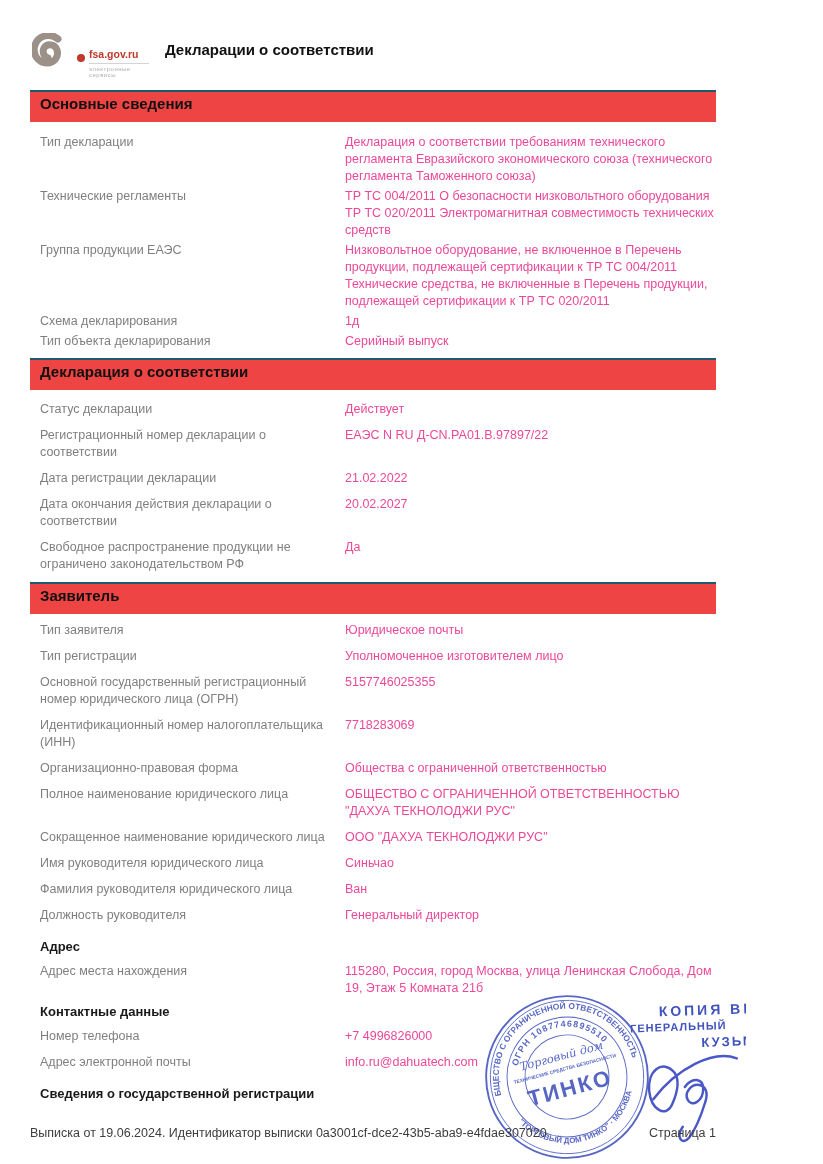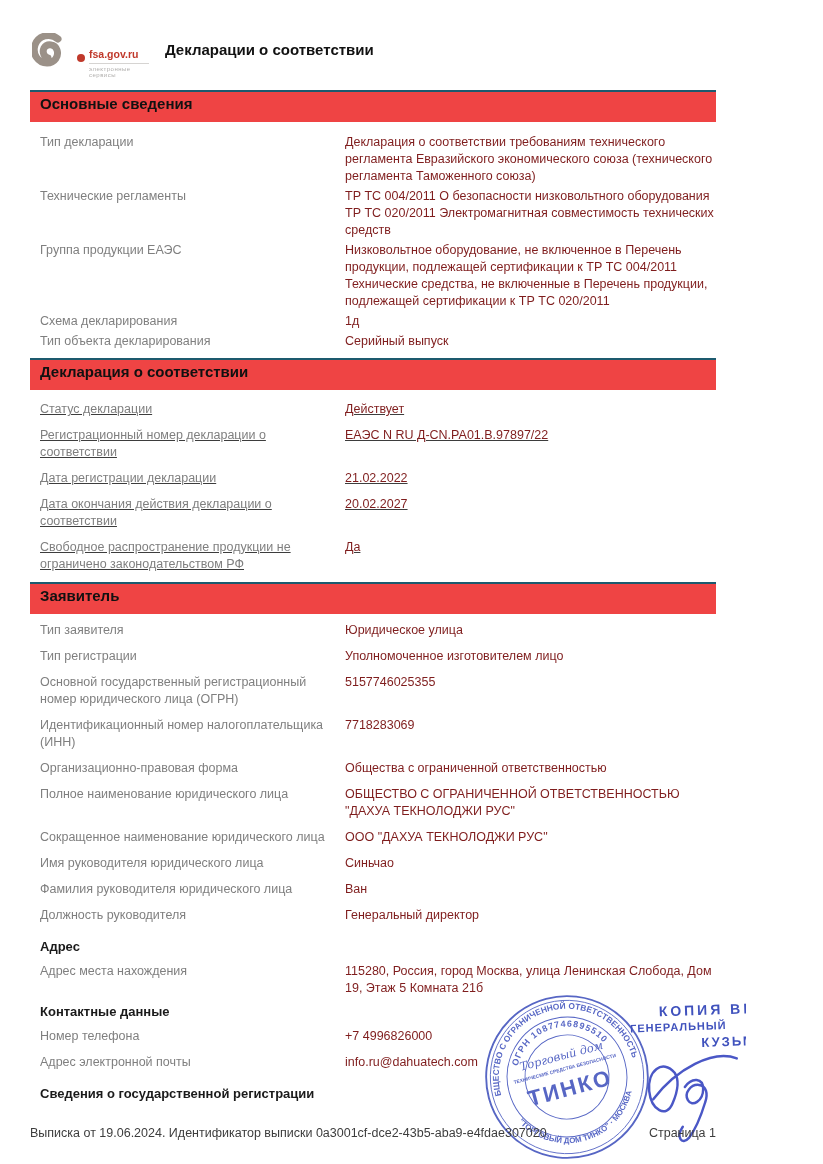--- a/index.html
+++ b/index.html
@@ -20,26 +20,26 @@
   .band{
     border-top:2.5px solid #1d5a6e;background:#ef4444;height:27px;
     font-size:15px;font-weight:bold;color:#111;
     padding:3px 10px 0 10px;box-sizing:content-box;
   }
   .b1{margin-top:10px;}
   .b2{margin-top:8px;}
   .b3{margin-top:6px;}
   
   .rows{padding:12px 0 0 10px;}
-  .rows.s2{padding-top:11px;text-decoration:underline;}
+  .rows.s2{padding-top:11px;}
   .rows.s3{padding-top:8px;}
   .row{display:flex;font-size:12.5px;line-height:17px;margin-bottom:3px;}
   .rows.s2 .row,.rows.s3 .row{margin-bottom:9px;}
   .row .lab{width:305px;flex-shrink:0;color:#7f7f7f;padding-right:8px;box-sizing:border-box;}
-  .row .val{flex:1;color:#7f1d1d;white-space:pre-line;}
+  .row .val{flex:1;color:#ec4899;white-space:pre-line;}
   .subhead{font-size:13px;font-weight:bold;color:#1a1a1a;margin:14px 0 0 10px;line-height:17px;}
   .subrow{margin-top:8px;}
   
   .stamp{position:absolute;left:483px;top:993px;width:168px;height:168px;transform:rotate(-15deg);opacity:.88;}
   .copy-block{position:absolute;left:634px;top:1001px;width:186px;color:#4052bd;transform:rotate(-2deg);}
   .copy-l1{font-size:14px;font-weight:bold;letter-spacing:3px;text-align:center;}
   .copy-l2{display:flex;justify-content:space-between;font-size:11px;font-weight:bold;letter-spacing:1px;margin-top:2px;}
   .copy-l2 .left{margin-left:-4px;}
   .copy-l3{font-size:13px;font-weight:bold;letter-spacing:2px;text-align:right;margin-top:3px;padding-right:4px;}
   .signature{position:absolute;left:638px;top:1032px;width:112px;height:112px;}
@@ -114,21 +114,21 @@
       <div class="row">
         <div class="lab">Свободное распространение продукции не ограничено законодательством РФ</div>
         <div class="val">Да</div>
       </div>
     </div>
 
     <div class="band b3">Заявитель</div>
     <div class="rows s3">
       <div class="row">
         <div class="lab">Тип заявителя</div>
-        <div class="val">Юридическое улица</div>
+        <div class="val">Юридическое почты</div>
       </div>
       <div class="row">
         <div class="lab">Тип регистрации</div>
         <div class="val">Уполномоченное изготовителем лицо</div>
       </div>
       <div class="row">
         <div class="lab">Основной государственный регистрационный номер юридического лица (ОГРН)</div>
         <div class="val">5157746025355</div>
       </div>
       <div class="row">

